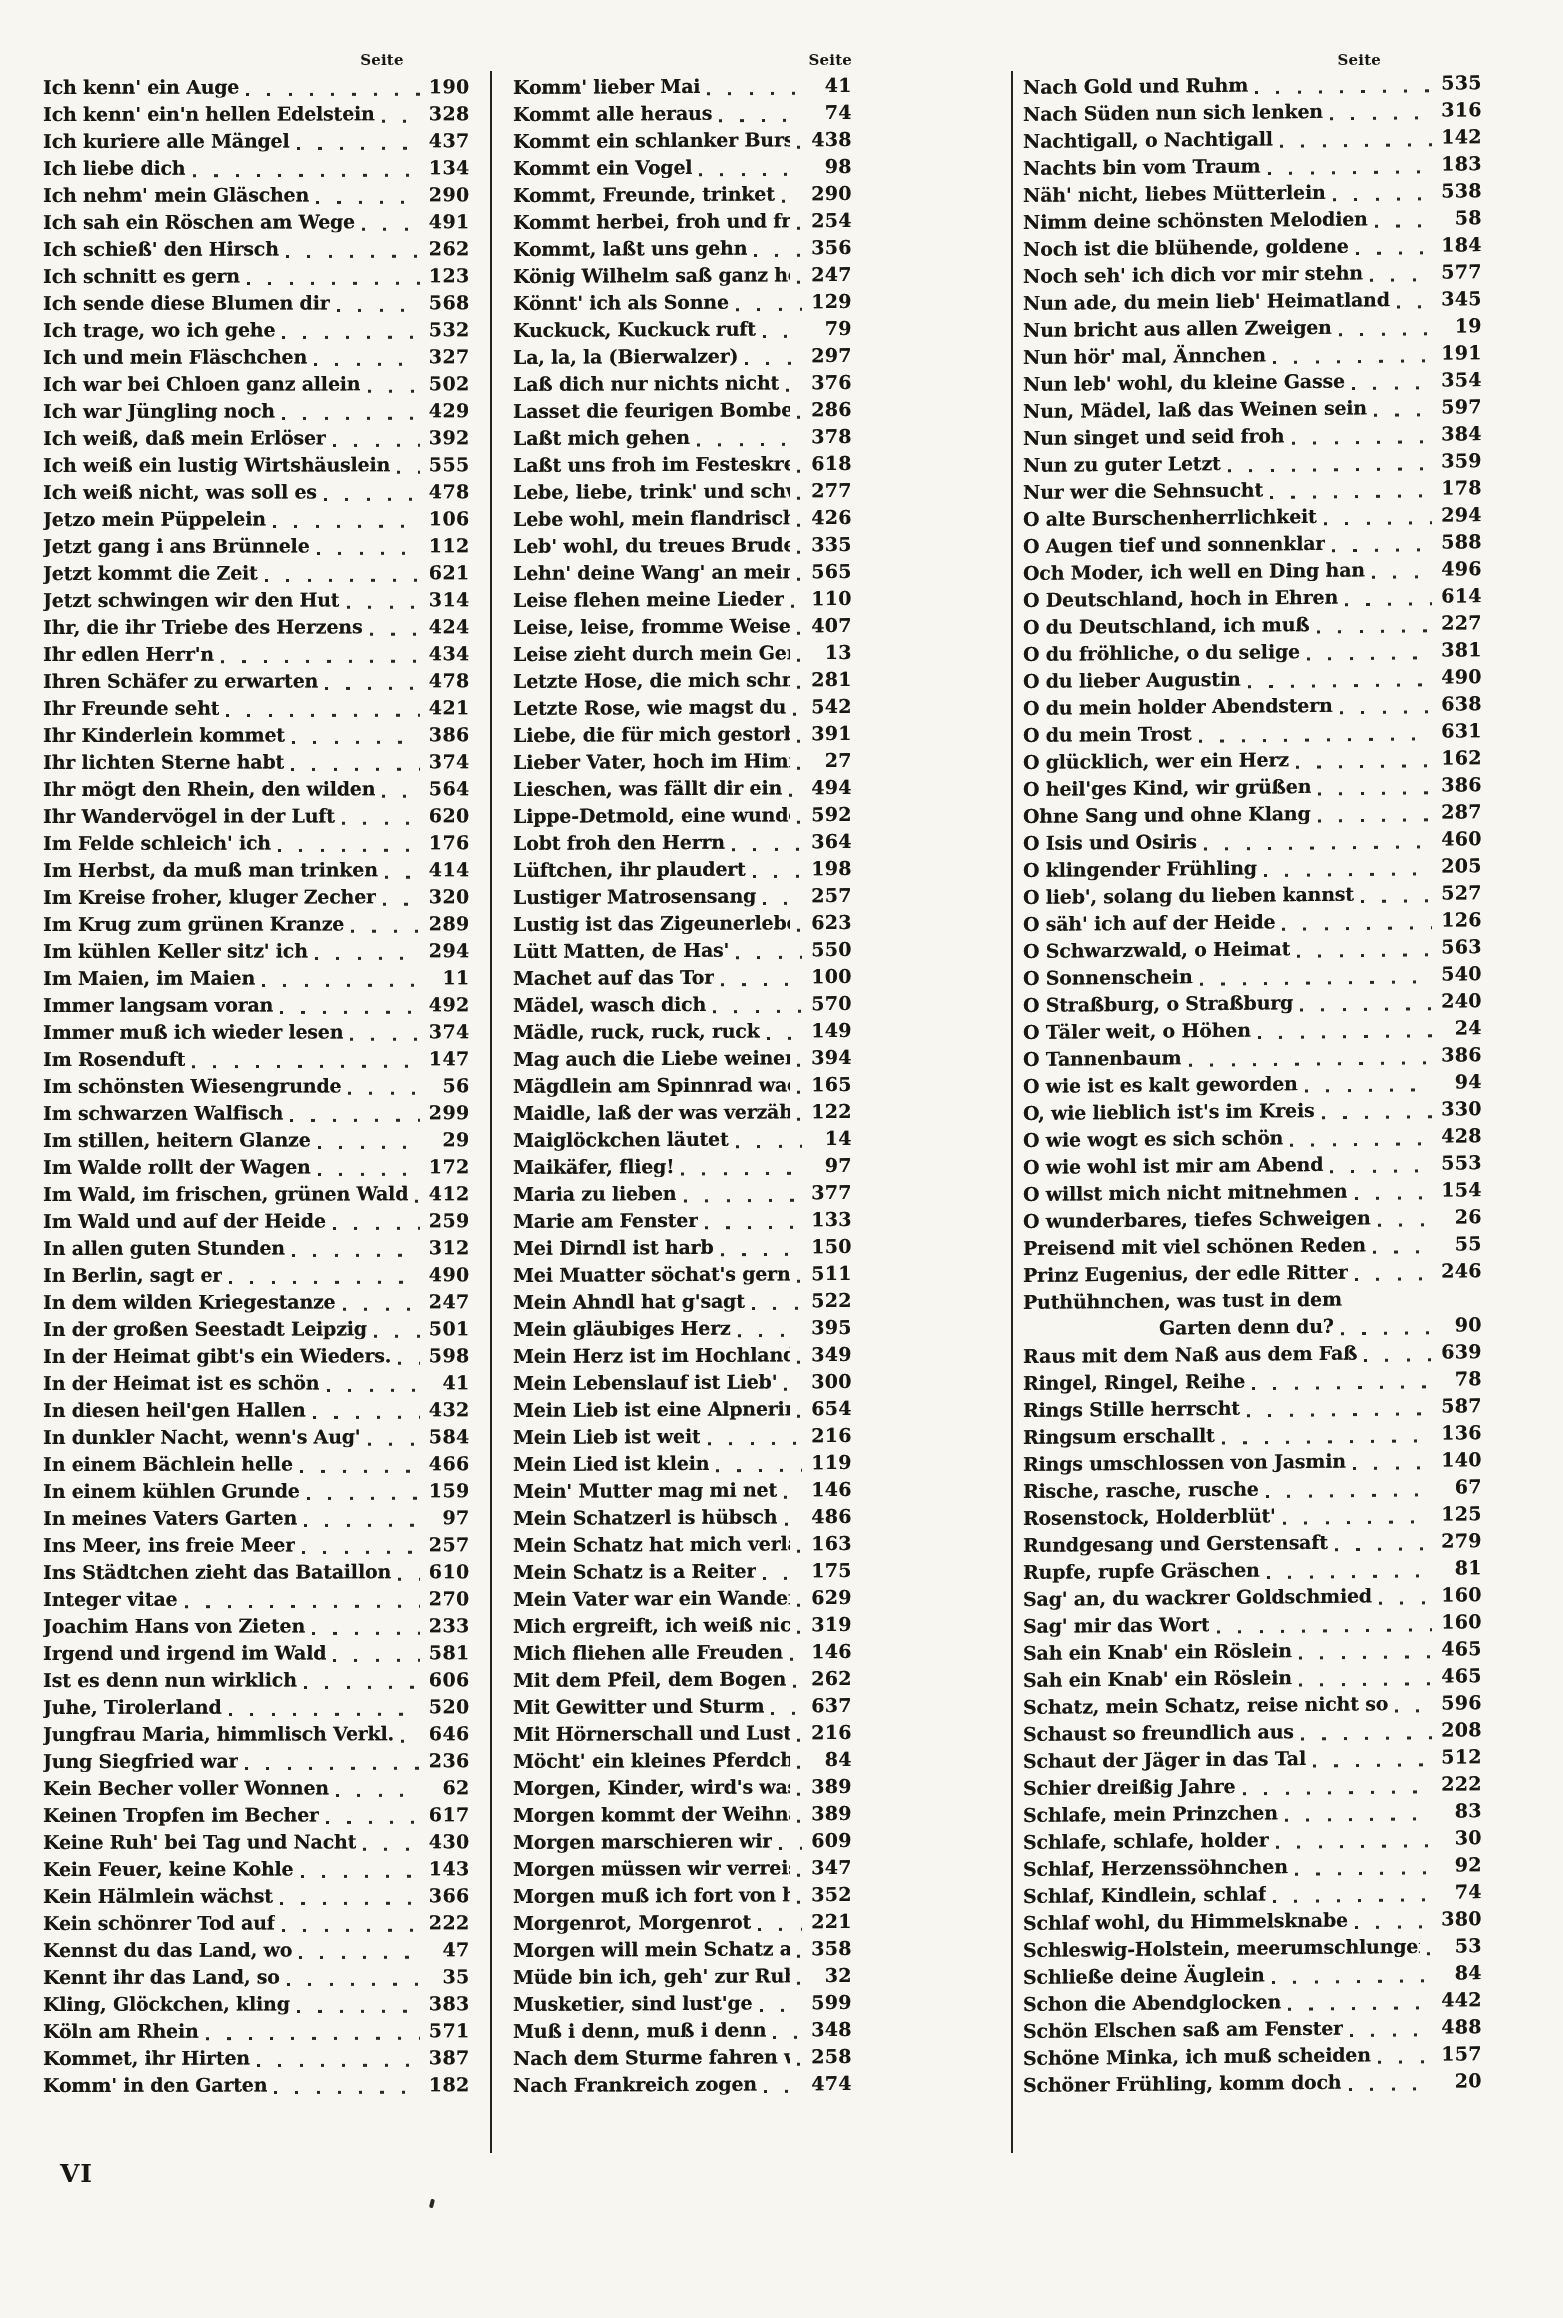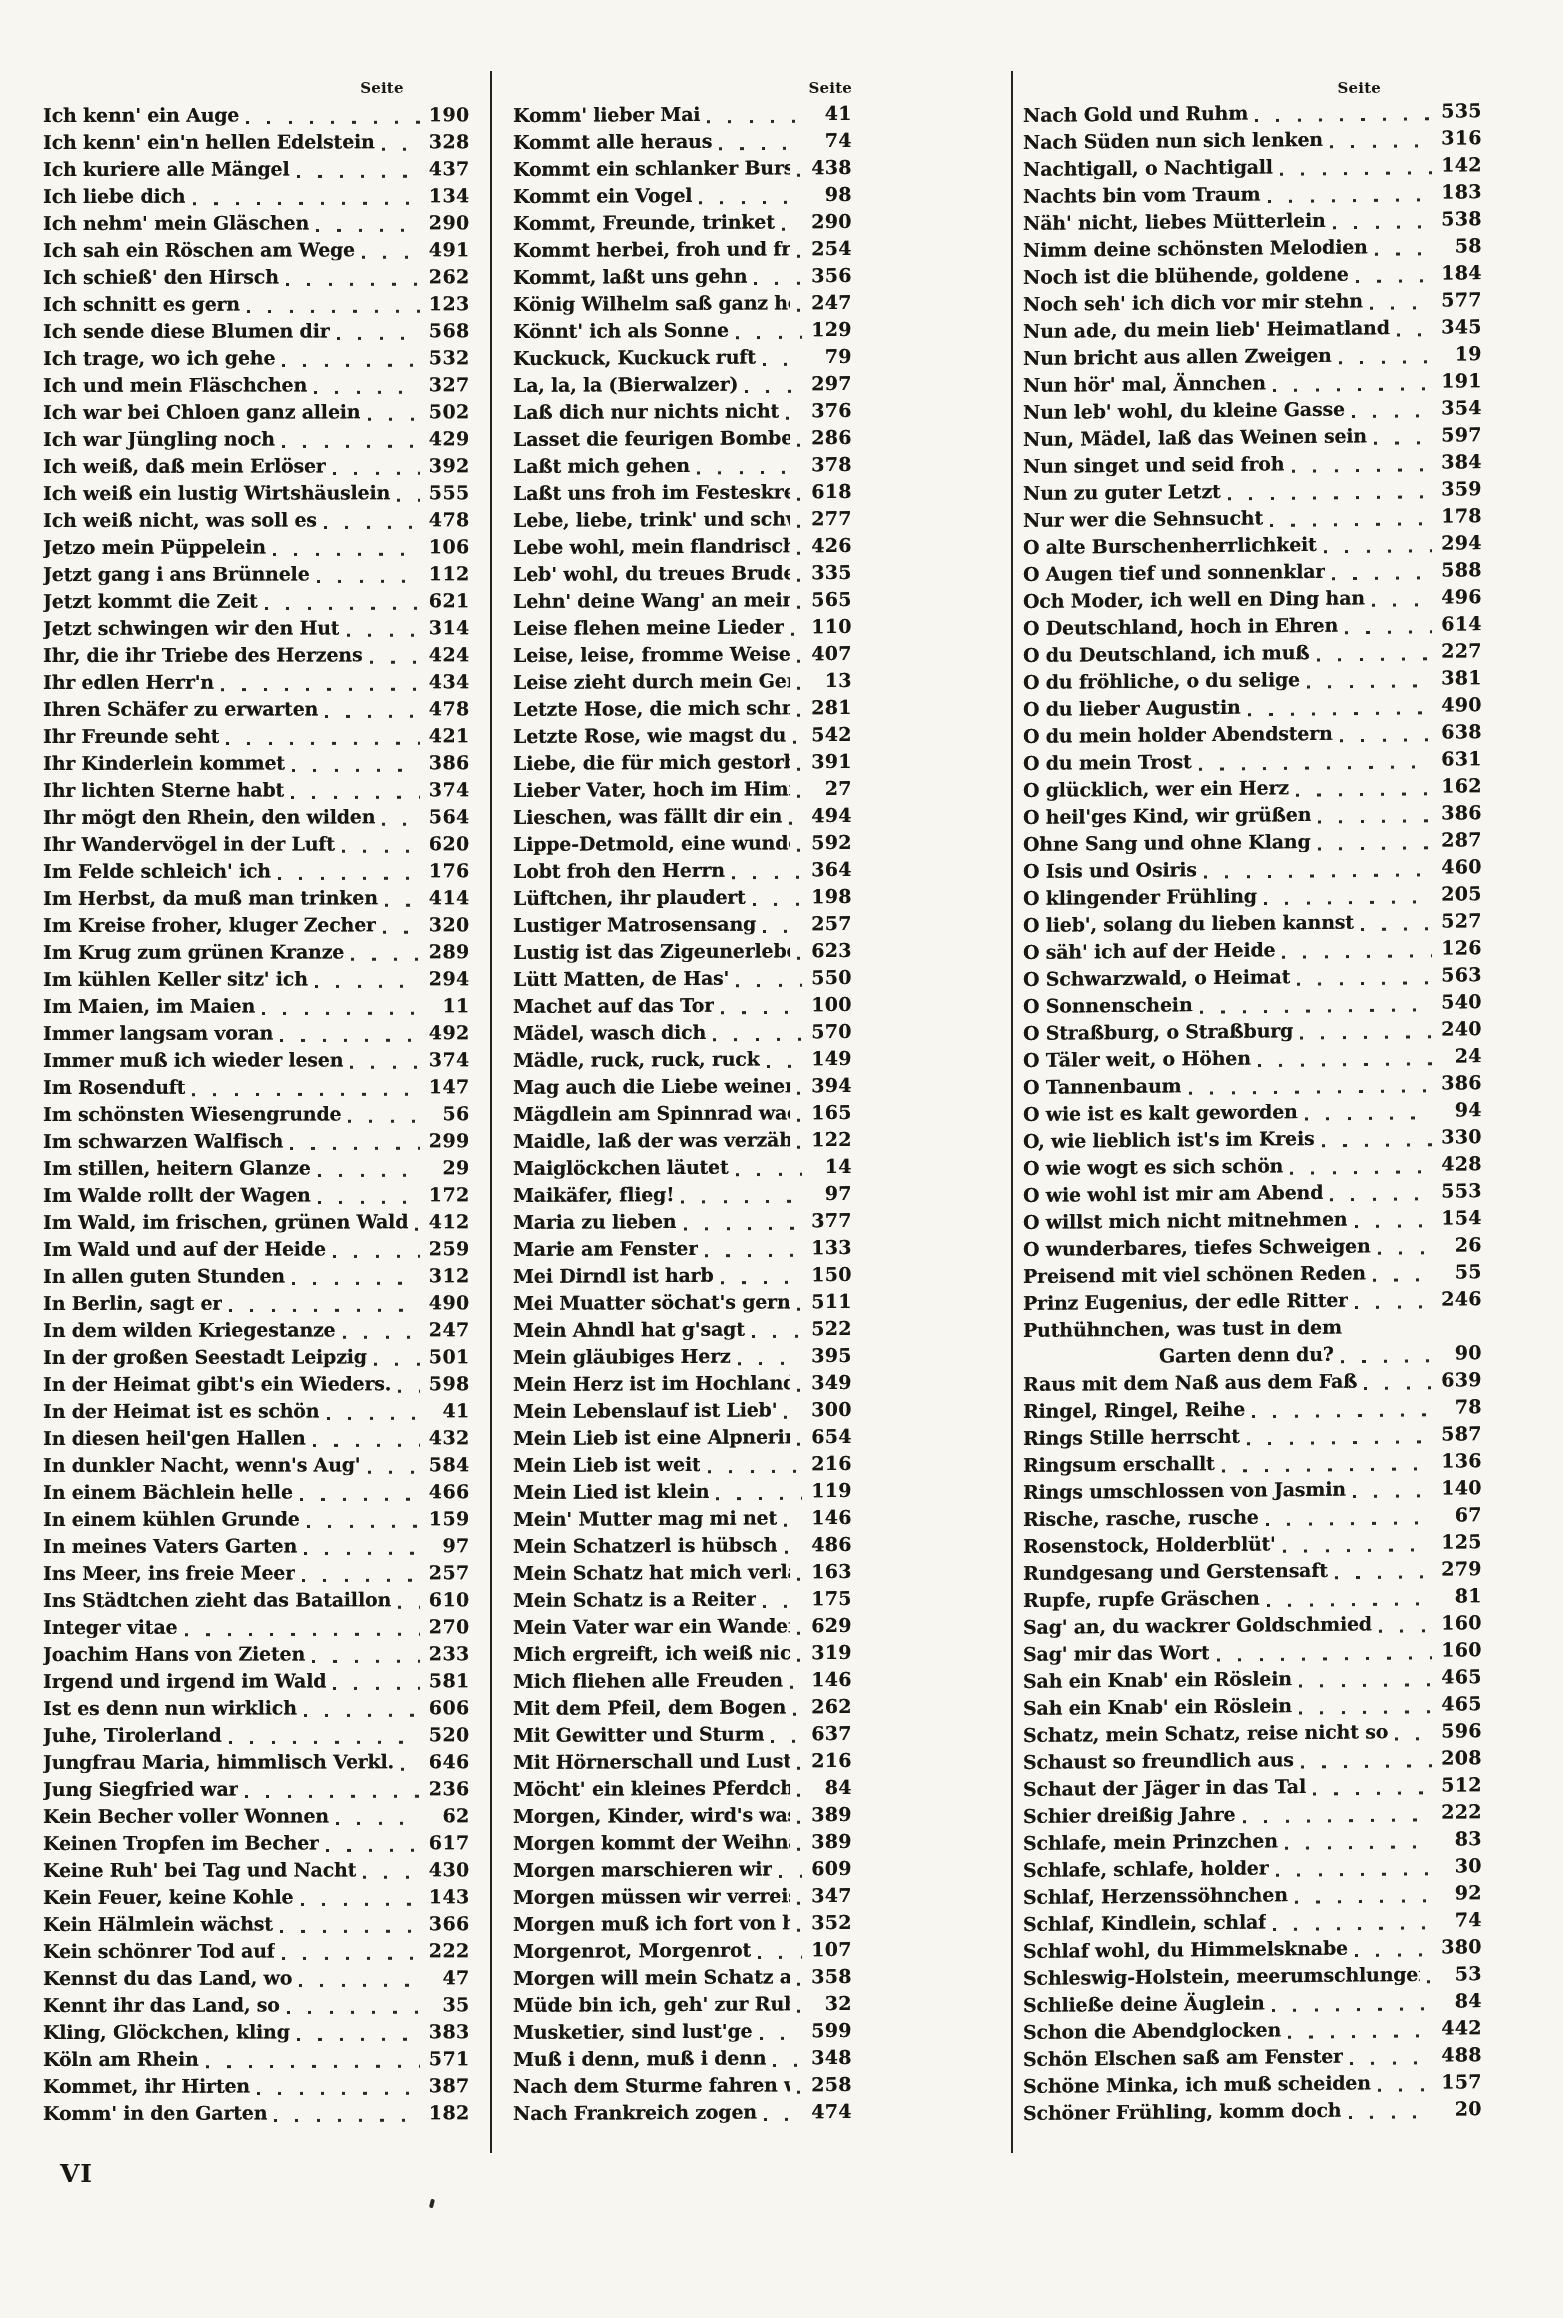--- a/index.html
+++ b/index.html
@@ -5,21 +5,21 @@
   html,body{margin:0;padding:0;background:#d8d5cd;}
   .page{
     position:relative;
     width:1564px;height:2319px;
     background:#f8f6f0;
     font-family:"DejaVu Serif","Liberation Serif",serif;
     color:#191713;
     overflow:hidden;
   }
   .columns{position:absolute;inset:0;display:flex;}
-  .col{box-sizing:border-box;padding-top:72px;}
+  .col{box-sizing:border-box;padding-top:44px;}
   .col-1{width:491px;padding-left:43px;padding-right:21.3px;}
   .col-2{width:520px;padding-left:22px;padding-right:159px;}
   .col-3{width:552px;padding-left:12px;padding-right:81px;}
   .rule{position:absolute;top:71px;bottom:166px;width:1.6px;background:#26231f;}
   .rule-1{left:490px;}
   .rule-2{left:1011px;}
   .seite{
     height:32px;line-height:32px;
     font-size:15px;font-weight:700;text-align:right;
     letter-spacing:0.2px;
@@ -775,21 +775,21 @@
             <span class="p">347</span>
           </div>
           <div class="row">
             <span class="t">Morgen muß ich fort von hier</span>
             <span class="leader"></span>
             <span class="p">352</span>
           </div>
           <div class="row">
             <span class="t">Morgenrot, Morgenrot</span>
             <span class="leader"></span>
-            <span class="p">107</span>
+            <span class="p">221</span>
           </div>
           <div class="row">
             <span class="t">Morgen will mein Schatz abreisen</span>
             <span class="leader"></span>
             <span class="p">358</span>
           </div>
           <div class="row">
             <span class="t">Müde bin ich, geh' zur Ruh'</span>
             <span class="leader"></span>
             <span class="p">32</span>

